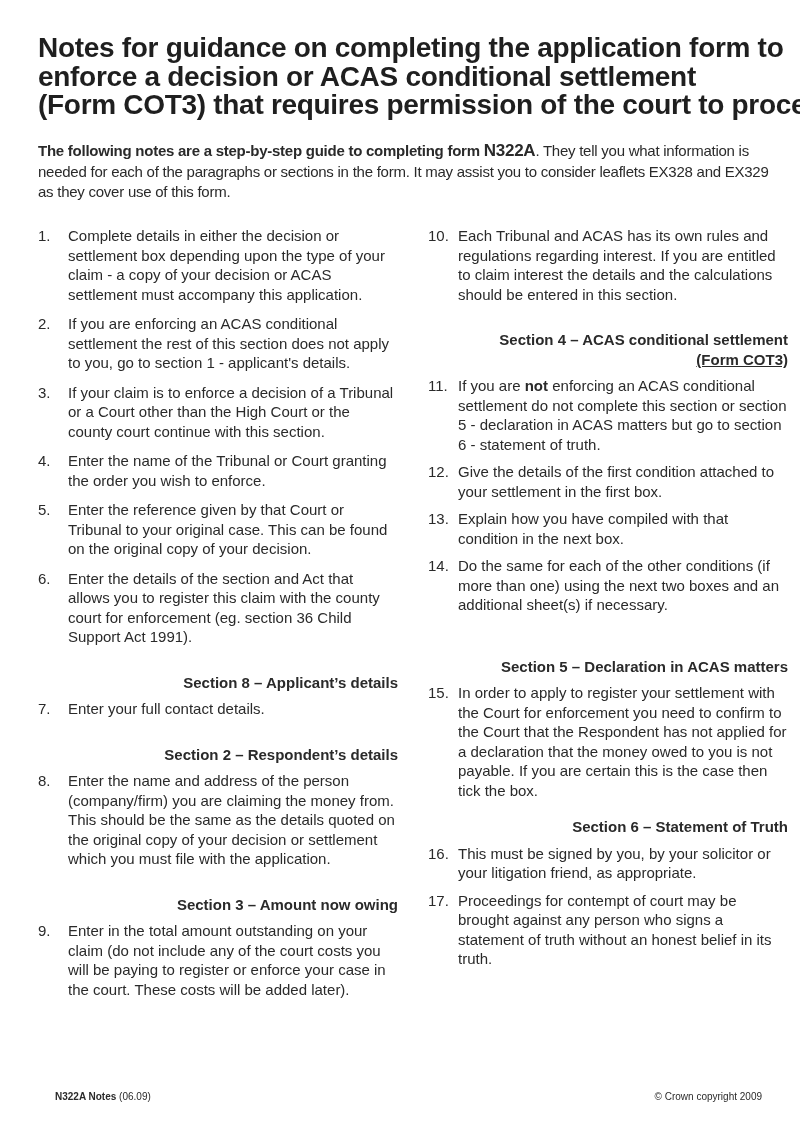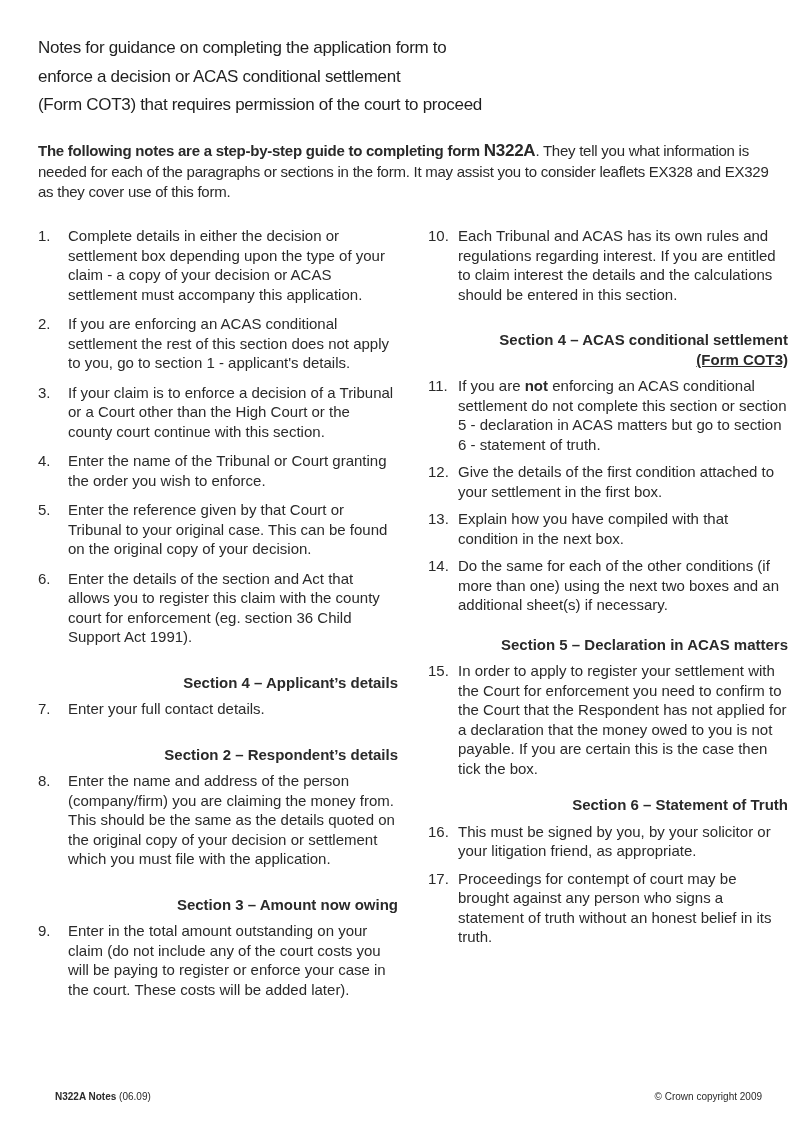--- a/index.html
+++ b/index.html
@@ -2,21 +2,21 @@
 <html><head>
 <meta charset="utf-8">
 <style>
   html, body { margin: 0; padding: 0; background: #ffffff; }
   body {
     width: 800px; height: 1131px; position: relative; overflow: hidden;
     font-family: "Liberation Sans", sans-serif; color: #222222;
   }
   .title {
     position: absolute; left: 38px; top: 34px; width: 740px;
-    font-size: 17px; font-weight: normal; line-height: 28.5px; color: #1f1f1f;
+    font-size: 28px; font-weight: bold; line-height: 28.5px; color: #1f1f1f;
     letter-spacing: -0.3px;
   }
   .title div { white-space: nowrap; }
   .intro {
     position: absolute; left: 38px; top: 141px; width: 740px;
     font-size: 15px; line-height: 20.5px; color: #2a2a2a; letter-spacing: -0.25px;
   }
   .intro b { font-weight: bold; }
   .intro .form-code { font-size: 17px; font-weight: bold; margin-top: 42px; }
   .col { position: absolute; top: 226px; width: 360px; }
@@ -61,21 +61,21 @@
     </div>
   <div class="item" style="margin-bottom:10px">
       <span class="num">5.</span>
       <span class="text">Enter the reference given by that Court or Tribunal to your original case. This can be found on the original copy of your decision.</span>
     </div>
   <div class="item" style="margin-bottom:26px">
       <span class="num">6.</span>
       <span class="text">Enter the details of the section and Act that allows you to register this claim with the county court for enforcement (eg. section 36 Child Support Act 1991).</span>
     </div>
 
-  <div class="section-heading">Section 4 – Applicant’s details</div>
+  <div class="section-heading">Section 8 – Applicant’s details</div>
   <div class="item" style="margin-bottom:26px">
       <span class="num">7.</span>
       <span class="text">Enter your full contact details.</span>
     </div>
 
   <div class="section-heading">Section 2 – Respondent’s details</div>
   <div class="item" style="margin-bottom:26px">
       <span class="num">8.</span>
       <span class="text">Enter the name and address of the person (company/firm) you are claiming the money from. This should be the same as the details quoted on the original copy of your decision or settlement which you must file with the application.</span>
     </div>
@@ -99,21 +99,21 @@
       <span class="text"><span>If you are </span><b>not</b><span> enforcing an ACAS conditional settlement do not complete this section or section 5 - declaration in ACAS matters but go to section 6 - statement of truth.</span></span>
     </div>
   <div class="item">
       <span class="num">12.</span>
       <span class="text">Give the details of the first condition attached to your settlement in the first box.</span>
     </div>
   <div class="item">
       <span class="num">13.</span>
       <span class="text">Explain how you have compiled with that condition in the next box.</span>
     </div>
-  <div class="item" style="margin-bottom:20px">
+  <div class="item" style="margin-bottom:42px">
       <span class="num">14.</span>
       <span class="text">Do the same for each of the other conditions (if more than one) using the next two boxes and an additional sheet(s) if necessary.</span>
     </div>
 
   <div class="section-heading">Section 5 – Declaration in ACAS matters</div>
   <div class="item" style="margin-bottom:17px">
       <span class="num">15.</span>
       <span class="text">In order to apply to register your settlement with the Court for enforcement you need to confirm to the Court that the Respondent has not applied for a declaration that the money owed to you is not payable. If you are certain this is the case then tick the box.</span>
     </div>
 

